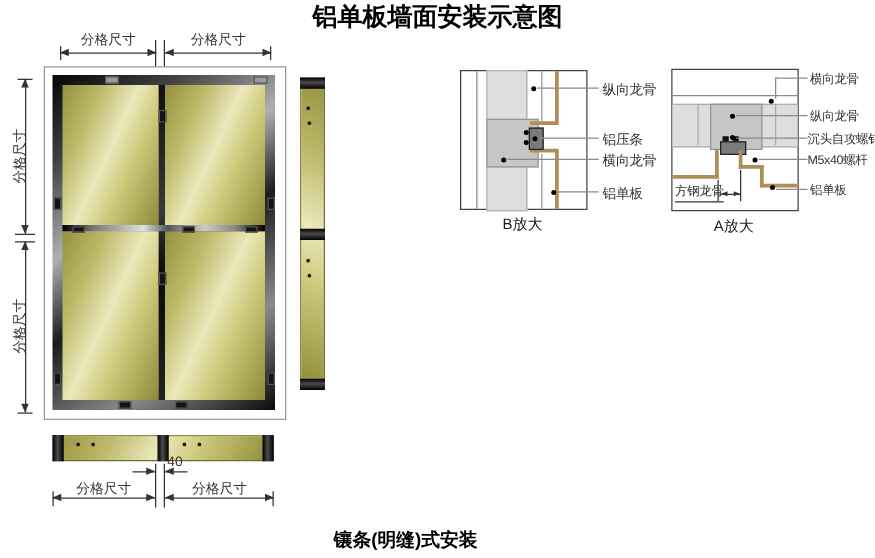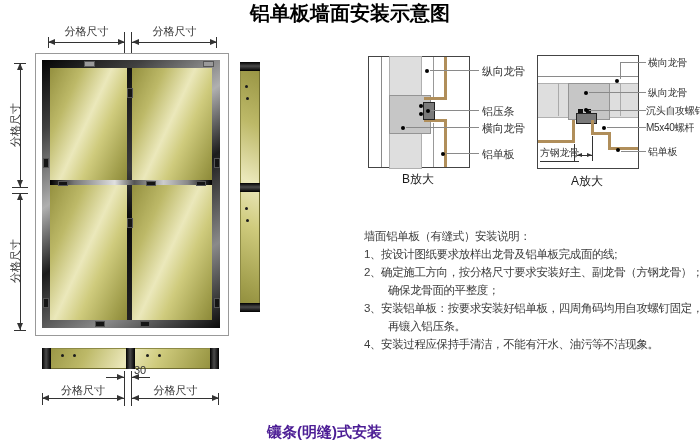--- a/index.html
+++ b/index.html
@@ -37,21 +37,21 @@
   .tan{position:absolute;background:#b08e5a;}
   .press{position:absolute;background:#7a7a7a;border:1px solid #222;}
   .cap{position:absolute;font-size:12px;color:#1a1a1a;text-align:center;}
   .dlabel{position:absolute;font-size:11px;color:#333;white-space:nowrap;letter-spacing:-0.3px;}
   .dlabel2{position:absolute;font-size:10px;color:#333;white-space:nowrap;letter-spacing:-0.3px;}
   
   .title{position:absolute;left:0;top:5;width:700px;text-align:center;font-size:20px;font-weight:bold;color:#000;}
   .instr{position:absolute;left:364px;top:227px;width:336px;font-size:11.5px;line-height:18px;color:#3c3c3c;letter-spacing:-0.4px;}
   .instr div{white-space:nowrap;}
   .cont{padding-left:24px;}
-  .footer{position:absolute;left:267px;top:423px;font-size:15px;font-weight:bold;color:#4c1d95;}
+  .footer{position:absolute;left:267px;top:423px;font-size:15px;font-weight:bold;color:#000000;}
 </style>
 </head>
 <body>
 
 <div id="canvas">
 
   <div class="title">铝单板墙面安装示意图</div>
 
   <div>
 
@@ -123,21 +123,21 @@
     <div class="sdot" style="left:158px;top:354px;"></div>
 
     <div class="vline" style="left:124px;top:371px;height:35px;"></div>
     <div class="vline" style="left:131px;top:371px;height:35px;"></div>
     <div class="vline" style="left:42px;top:393px;height:12px;"></div>
     <div class="vline" style="left:218px;top:393px;height:12px;"></div>
     <div class="hline" style="left:106px;top:377px;width:18px;"></div>
     <div class="arrR" style="left:117px;top:374px;"></div>
     <div class="hline" style="left:132px;top:377px;width:18px;"></div>
     <div class="arrL" style="left:132px;top:374px;"></div>
-    <div class="lblc" style="left:130px;top:364px;width:20px;">30</div>
+    <div class="lblc" style="left:130px;top:364px;width:20px;">40</div>
     <div class="lblc" style="left:42px;top:383px;width:82px;">分格尺寸</div>
     <div class="lblc" style="left:132px;top:383px;width:87px;">分格尺寸</div>
     <div class="hline" style="left:42px;top:398px;width:82px;"></div>
     <div class="arrL" style="left:42px;top:395px;"></div>
     <div class="arrR" style="left:117px;top:395px;"></div>
     <div class="hline" style="left:132px;top:398px;width:87px;"></div>
     <div class="arrL" style="left:132px;top:395px;"></div>
     <div class="arrR" style="left:212px;top:395px;"></div>
   </div>
 
@@ -213,25 +213,16 @@
     <div class="dlabel2" style="left:648px;top:86px;">纵向龙骨</div>
     <div class="gline" style="left:589px;top:110px;width:57px;"></div>
     <div class="dlabel2" style="left:646px;top:104px;">沉头自攻螺钉</div>
     <div class="gline" style="left:607px;top:127px;width:39px;"></div>
     <div class="dlabel2" style="left:646px;top:121px;">M5x40螺杆</div>
     <div class="gline" style="left:621px;top:151px;width:25px;"></div>
     <div class="dlabel2" style="left:648px;top:145px;">铝单板</div>
     <div class="cap" style="left:537px;top:173px;width:100px;">A放大</div>
   </div>
 
-  <div class="instr">
-    <div>墙面铝单板（有缝式）安装说明：</div>
-    <div>1、按设计图纸要求放样出龙骨及铝单板完成面的线;</div>
-    <div>2、确定施工方向，按分格尺寸要求安装好主、副龙骨（方钢龙骨）；</div>
-    <div class="cont">确保龙骨面的平整度；</div>
-    <div>3、安装铝单板：按要求安装好铝单板，四周角码均用自攻螺钉固定，</div>
-    <div class="cont">再镶入铝压条。</div>
-    <div>4、安装过程应保持手清洁，不能有汗水、油污等不洁现象。</div>
-  </div>
 
   <div class="footer">镶条(明缝)式安装</div>
 
 </div>
 
 </body></html>

